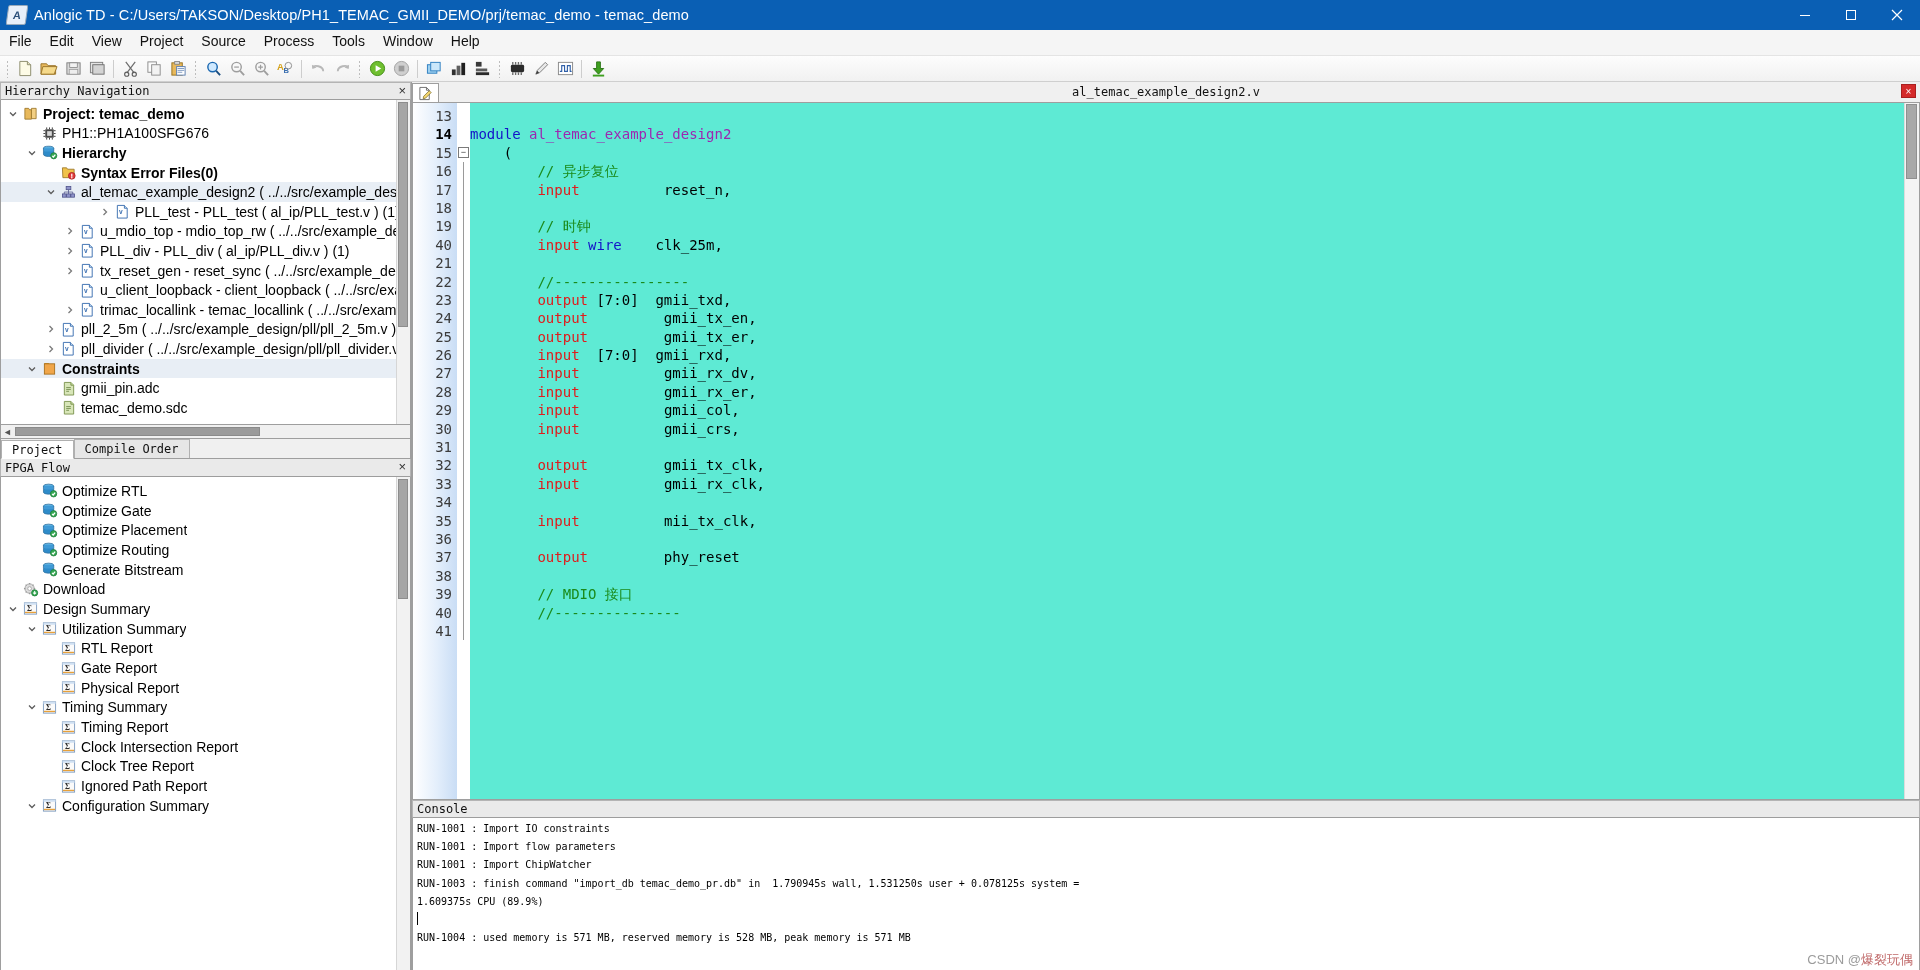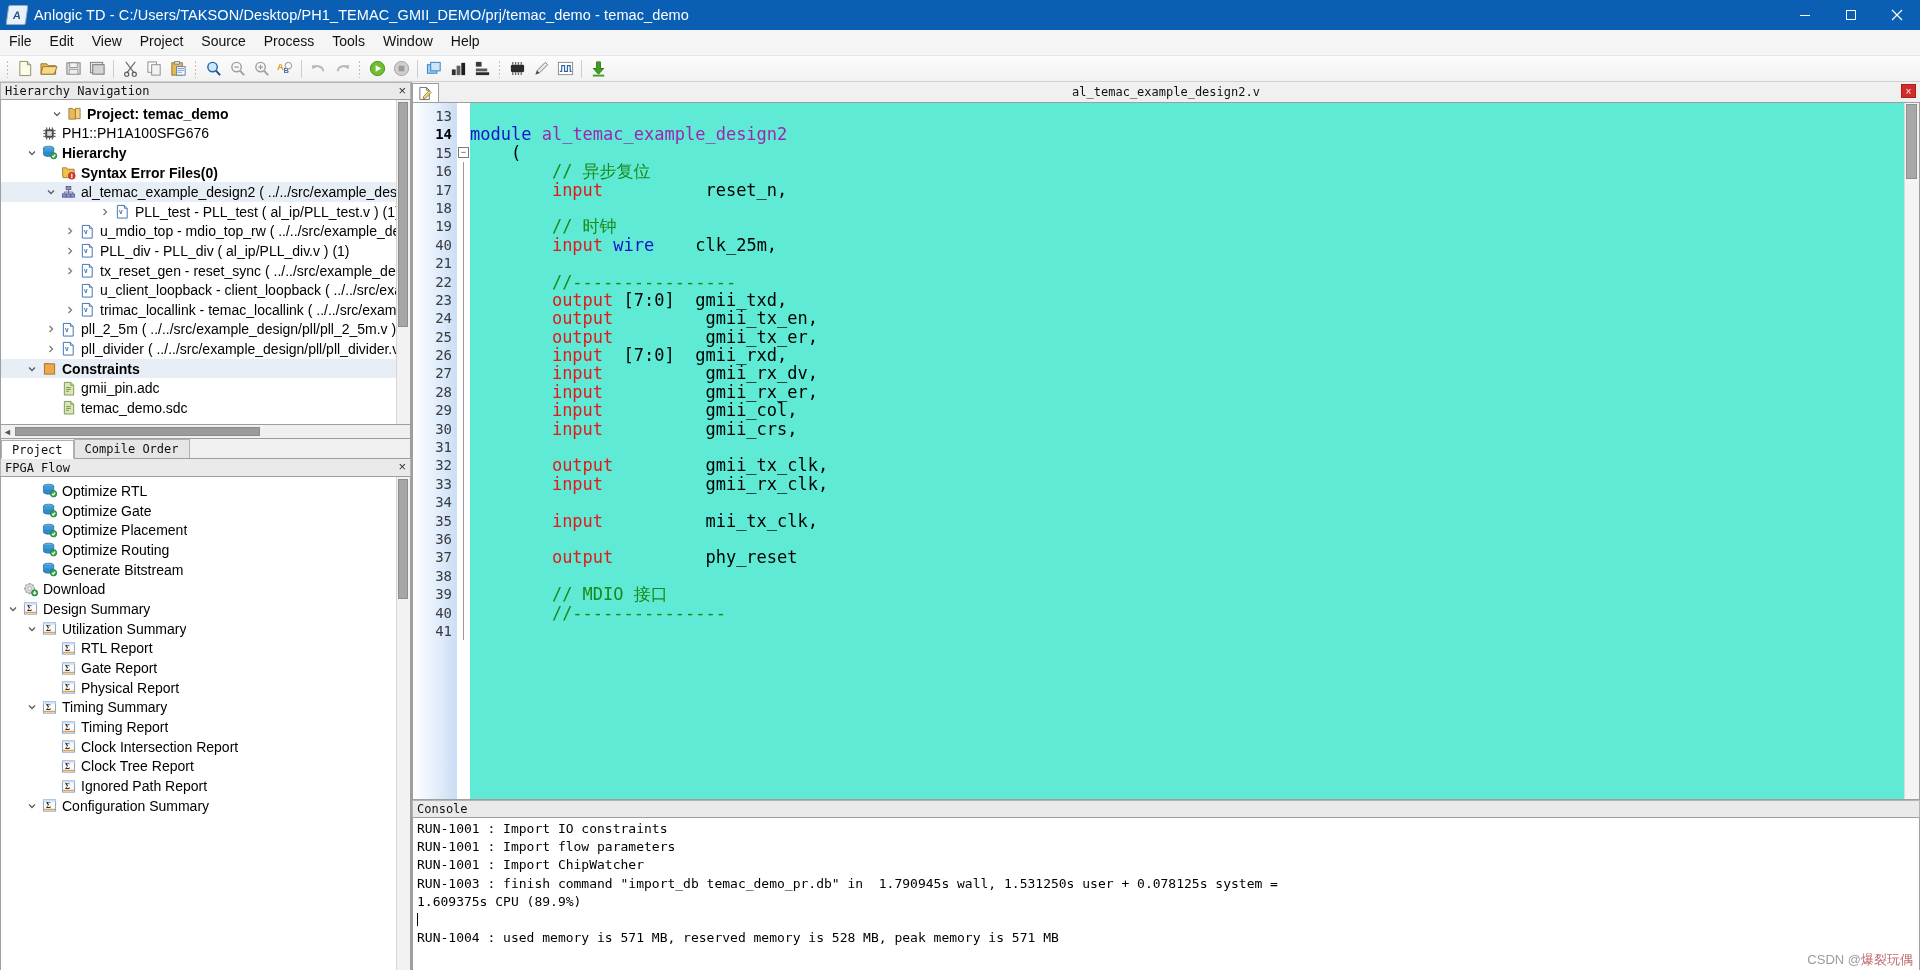--- a/index.html
+++ b/index.html
@@ -138,37 +138,37 @@
   .gln{height:18.4px;line-height:18.4px;padding-right:5px;
        font-family:"DejaVu Sans Mono","Liberation Mono",monospace;font-size:14px;color:#3b3b3b;}
   .gln.cur{font-weight:bold;color:#000;}
   #foldcol{width:13px;min-width:13px;background:#fff;padding-top:4px;position:relative;}
   .fold{height:18.4px;display:flex;align-items:center;justify-content:center;position:relative;}
   .fold .vline{width:1px;height:18.4px;background:#9a9a9a;}
   .fold .boxm{width:9px;height:9px;border:1px solid #7a7a7a;background:#fff;
               display:flex;align-items:center;justify-content:center;font-size:9px;line-height:7px;color:#333;}
   #codearea{flex:1;padding-top:4px;overflow:hidden;position:relative;}
   .cline{height:18.4px;line-height:18.4px;white-space:pre;
-         font-family:"DejaVu Sans Mono","Liberation Mono",monospace;font-size:17px;}
+         font-family:"DejaVu Sans Mono","Liberation Mono",monospace;font-size:14px;}
   .kw-blue{color:#1414c8;}
   .kw-red{color:#e01b1b;}
   .id-purple{color:#9c27b0;}
   .cmt{color:#1a8a1a;}
   .plain{color:#000;}
   #ed-vscroll{position:absolute;right:0;top:0;bottom:0;width:14px;background:#f4f4f4;border-left:1px solid #dcdcdc;}
   #ed-vscroll .vthumb{position:absolute;left:1px;width:11px;background:#a8a8a8;border:1px solid #8f8f8f;box-sizing:border-box;}
 
   
   #console-wrap{height:172px;display:flex;flex-direction:column;}
   #console-body{
     flex:1;background:#fff;border:1px solid #9e9e9e;border-top:none;overflow:hidden;
     padding:2px 0 0 4px;box-sizing:border-box;position:relative;
   }
   .conline{white-space:pre;font-family:"DejaVu Sans Mono","Liberation Mono",monospace;
-           font-size:13px;color:#000;line-height:18.2px;}
+           font-size:10px;color:#000;line-height:18.2px;}
   #con-caret{display:inline-block;width:1px;height:13px;background:#000;vertical-align:-2px;}
   #watermark{
     position:absolute;right:6px;bottom:2px;font-size:13px;color:#9b9b9b;
     font-family:"Liberation Sans",sans-serif;
   }
   #watermark .cn{color:#c06a6a;}
 </style>
 </head>
 <body>
 
@@ -406,21 +406,21 @@
 
   <div id="leftcol">
 
     <div class="panel-title">
       <span>Hierarchy Navigation</span>
       <span class="pt-close">×</span>
     </div>
 
     <div class="tree-wrap" id="hier-tree">
       <div class="tree" id="hier-tree-body">
-          <div class="trow" style="height: 19.6px; margin-left: 44px;">
+          <div class="trow" style="height: 19.6px;">
             <div style="width: 4px; min-width: 4px;"></div>
             <div class="twist">
               <svg width="10" height="10" viewBox="0 0 10 10">
                 <path d="M2 3.5 L5 6.5 L8 3.5" fill="none" stroke="#5c5c5c" stroke-width="1.3"></path>
               </svg>
             </div>
             <div class="ticon">
               <svg width="15" height="15" viewBox="0 0 16 16">
                 <path d="M2 2.5h4l1 1.5h2v10H2z" fill="#e8b95c" stroke="#9a7529" stroke-width=".9"></path>
                 <path d="M9 2.5h5v11H9z" fill="#f2cf84" stroke="#9a7529" stroke-width=".9"></path>

